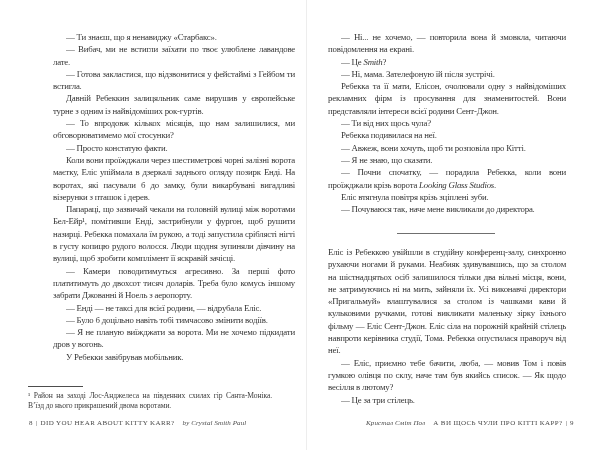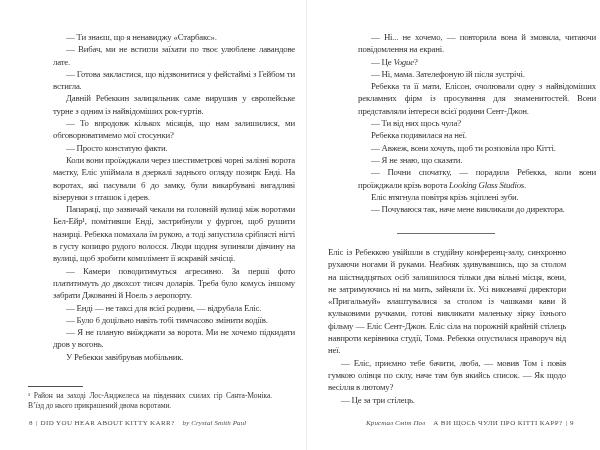--- a/index.html
+++ b/index.html
@@ -13,21 +13,21 @@
   .gutter {
     position:absolute; left:306px; top:0; width:1px; height:450px;
     background:#ededed;
   }
   .page-text {
     position:absolute;
     font-size:8.8px; line-height:12.3px; letter-spacing:-0.2px;
     text-align:justify; text-justify:inter-word;
   }
   #left-text  { left:28px;  top:31px; width:242px;margin-left:25px; }
-  #right-text-before { left:328px; top:31px; width:238px;margin-left:30px; }
+  #right-text-before { left:328px; top:31px; width:238px; }
   #right-text-after  { left:328px; top:246px; width:238px; }
   p.para { margin:0; padding:0; text-indent:13px; }
   p.para.noindent { text-indent:0; }
   .scene-break {
     position:absolute; left:397px; top:233px; width:98px; height:0;
     border-top:1px solid #6f6f6f;
   }
   .footnote {
     position:absolute; left:28px; top:386px; width:244px;
   }
@@ -77,21 +77,21 @@
   <div class="footnote-rule"></div>
   <div class="footnote-text">¹ Район на заході Лос-Анджелеса на південних схилах гір Санта-Моніка. В’їзд до нього прикрашений двома воротами.</div>
 </div>
 
 <div class="footer footer-left">
   <span class="caps">8</span><span class="sep">|</span><span class="caps">DID YOU HEAR ABOUT KITTY KARR?</span><span class="gap"></span><span class="ital">by Crystal Smith Paul</span>
 </div>
 
 <div id="right-text-before" class="page-text">
   <p class="para">— Ні... не хочемо, — повторила вона й змовкла, читаючи повідомлення на екрані.</p>
-  <p class="para">— Це <i>Vogue</i>?</p>
+  <p class="para">— Це <i>Smith</i>?</p>
   <p class="para">— Ні, мама. Зателефоную їй після зустрічі.</p>
   <p class="para">Ребекка та її мати, Елісон, очолювали одну з найвідоміших рекламних фірм із просування для знаменитостей. Вони представляли інтереси всієї родини Сент-Джон.</p>
   <p class="para">— Ти від них щось чула?</p>
   <p class="para">Ребекка подивилася на неї.</p>
   <p class="para">— Авжеж, вони хочуть, щоб ти розповіла про Кітті.</p>
   <p class="para">— Я не знаю, що сказати.</p>
   <p class="para">— Почни спочатку, — порадила Ребекка, коли вони проїжджали крізь ворота <i>Looking Glass Studios</i>.</p>
   <p class="para">Еліс втягнула повітря крізь зціплені зуби.</p>
   <p class="para">— Почуваюся так, наче мене викликали до директора.</p>
 </div>

